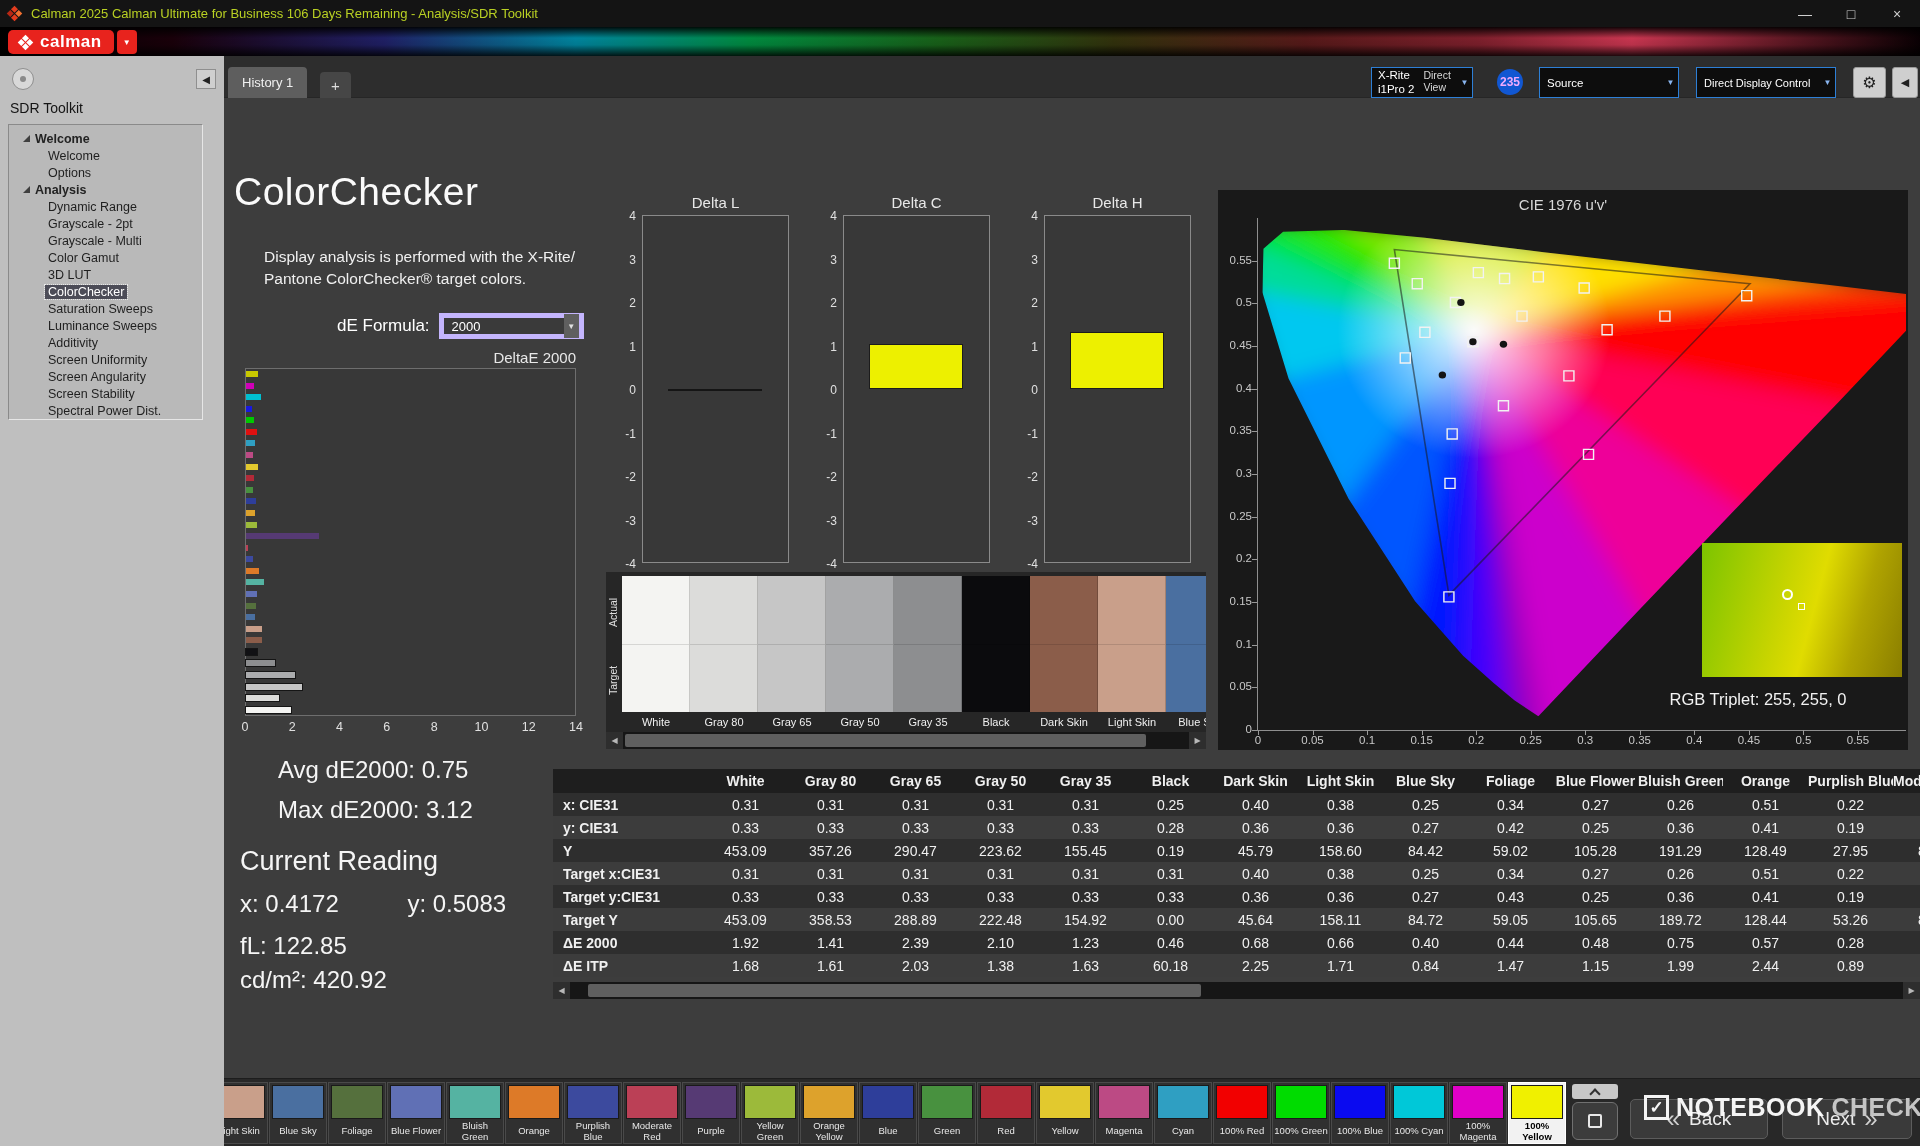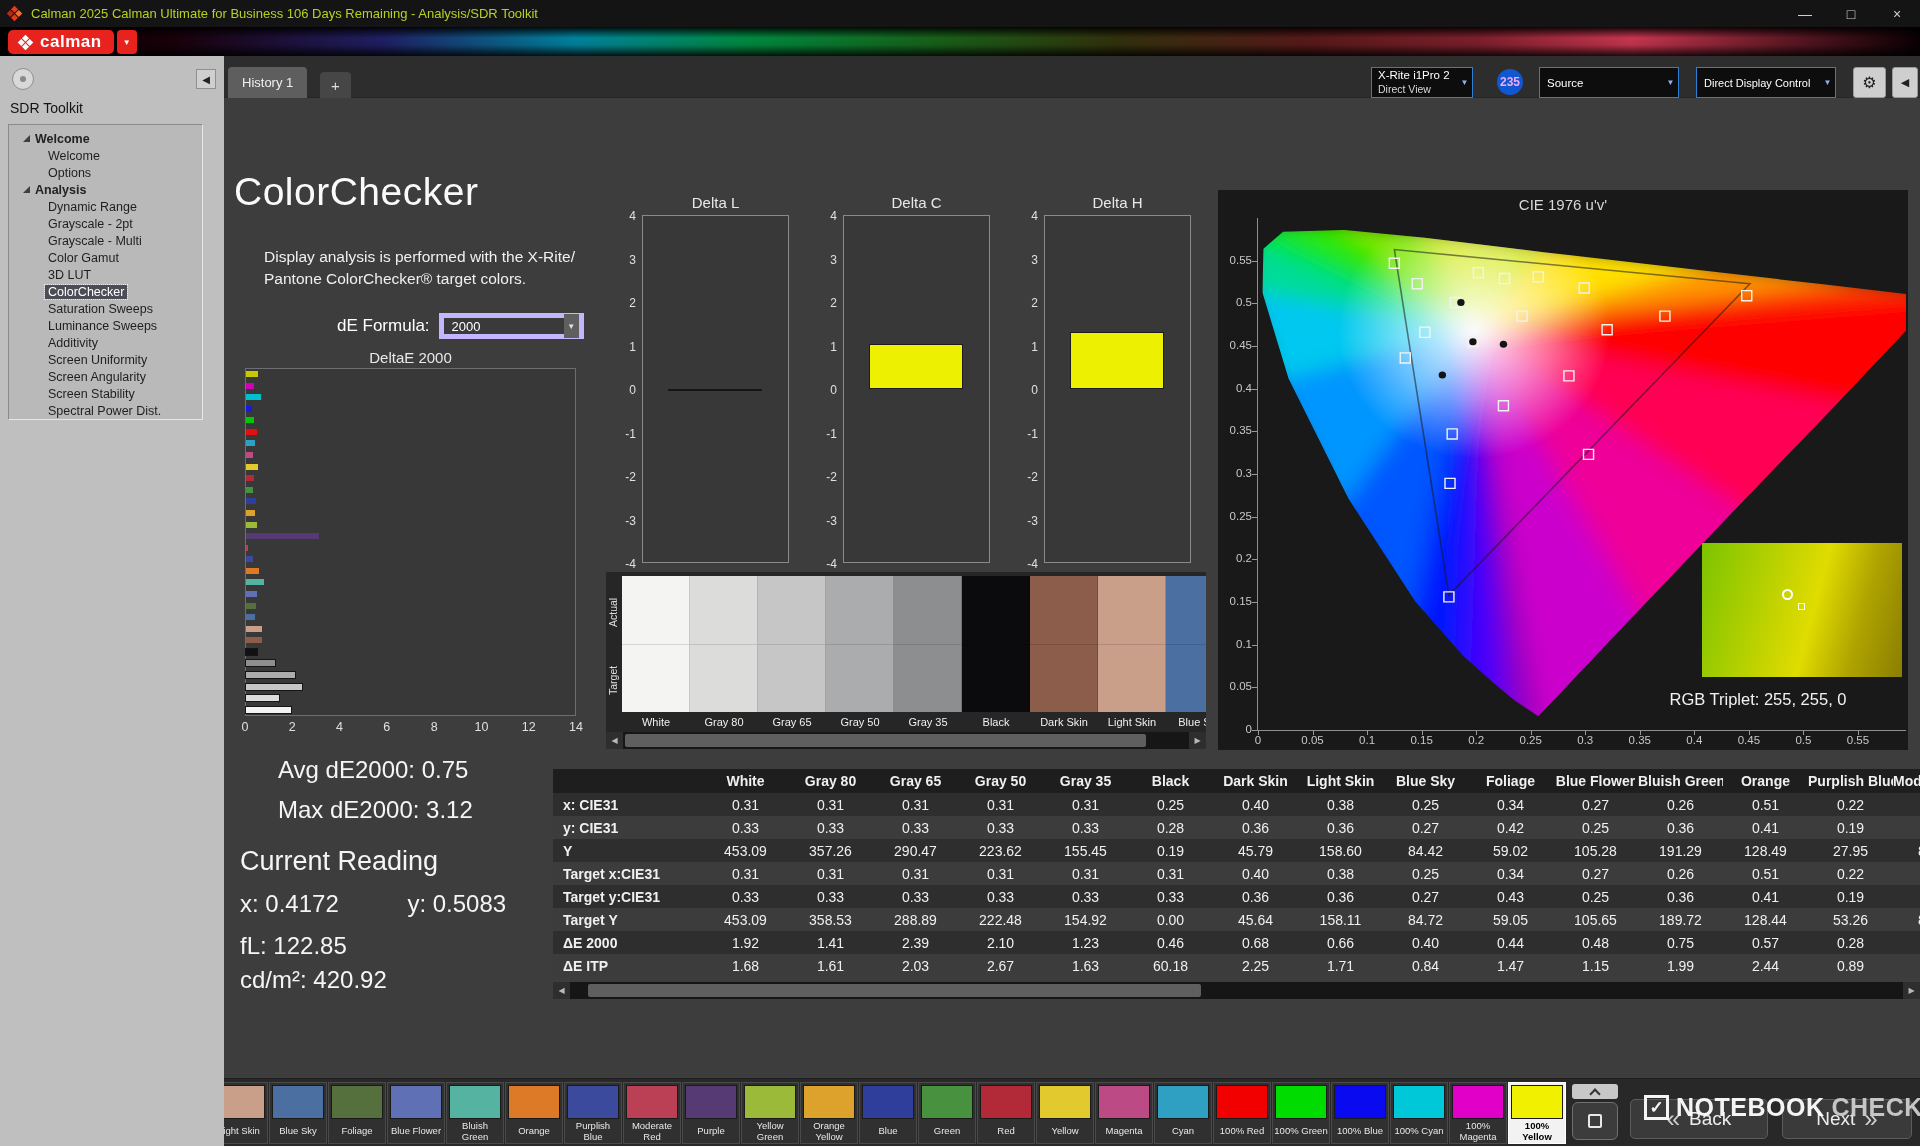--- a/index.html
+++ b/index.html
@@ -39,21 +39,21 @@
   .tree-item span{padding:0 3px;white-space:nowrap}
   .tree-item.selected span{background:#4c4c57;color:#fff;outline:1px dotted #e8e8e8}
 
   
   .main{position:absolute;left:224px;top:56px;right:0;bottom:0;background:#3d3d3d;overflow:hidden}
   .tabbar{position:absolute;top:0;left:0;right:0;height:42px;background:#2d2d2d;border-bottom:1px solid #262626}
   .tab{position:absolute;left:4px;top:11px;height:31px;background:#5e5e5e;color:#f0f0f0;font-size:13px;padding:0 14px;display:flex;align-items:center;border-radius:4px 4px 0 0}
   .tab.plus{left:96px;top:16px;height:26px;background:#464646;color:#ddd;font-size:15px;padding:0 11px}
   .dropdown{position:absolute;top:11px;height:31px;background:#0d0d0d;border:1px solid #2d7fd6;color:#fff;display:flex;align-items:center;font-size:11.5px}
   .meter{left:1147px;width:102px}
-  .dd-lines{flex:1;display:flex;flex-direction:column;justify-content:center;padding-left:6px;line-height:1.2}
+  .dd-lines{flex:1;display:flex;flex-direction:row;justify-content:center;padding-left:6px;line-height:1.2}
   .dd-lines .l2{color:#d8d8d8;font-size:10.5px}
   .dd-arrow{width:15px;height:100%;display:flex;align-items:center;justify-content:center;color:#8ab6f0;font-size:8px;flex:0 0 15px}
   .badge{position:absolute;left:1273px;top:13px;width:26px;height:26px;border-radius:50%;background:#1157d2;color:#f0abfc;font-size:12px;font-weight:bold;display:flex;align-items:center;justify-content:center}
   .src{left:1315px;width:140px;padding-left:7px}
   .src > span:first-child,.ddc > span:first-child{flex:1}
   .ddc{left:1472px;width:140px;padding-left:7px;font-size:11px}
   .sq-btn{position:absolute;top:11px;width:33px;height:31px;background:#cfcfcf;border:1px solid #9a9a9a;border-radius:3px;display:flex;align-items:center;justify-content:center;color:#222;font-size:16px}
   .sq-btn.gear{left:1629px}
   .sq-btn.navleft{left:1668px;width:26px;font-size:11px}
 
@@ -61,21 +61,21 @@
   .content{position:absolute;top:42px;left:0;right:0;bottom:68px;overflow:hidden;color:#fff}
   .page-title{position:absolute;left:10px;top:72px;font-size:39px;font-weight:400;color:#fafafa;letter-spacing:.5px}
   .desc{position:absolute;left:40px;top:148px;font-size:15.5px;line-height:1.45;color:#f0f0f0}
   .deformula{position:absolute;left:113px;top:215px;display:flex;align-items:center}
   .dflabel{font-size:17px;margin-right:9px}
   .dropdown.formula{position:relative;top:0;left:0;width:145px;height:26px;background:#3a3a3a;border:5px solid #c4b5fd;font-size:13px;padding-left:8px;display:flex;align-items:center}
   .dropdown.formula > span:first-child{flex:1}
   .dropdown.formula .dd-arrow{background:#5f5f5f;color:#e0e0e0;height:24px}
 
   
-  .dctitle{position:absolute;left:21px;top:251px;width:331px;text-align:center;font-size:15px;color:#e8e8e8}
+  .dctitle{position:absolute;left:21px;top:251px;width:331px;text-align:right;font-size:15px;color:#e8e8e8}
   .deplot{position:absolute;left:21px;top:270px;width:331px;height:348px;background:#383838;border:1px solid #6e6e6e;display:flex;flex-direction:column;justify-content:space-between;padding:2px 0}
   .debar-row{height:6px;position:relative}
   .debar{position:absolute;left:0;top:0;height:6px}
   .dexaxis{position:absolute;left:21px;top:622px;width:331px;height:16px}
   .detick{position:absolute;font-size:12.5px;color:#e0e0e0;transform:translateX(-50%)}
 
   
   .dchart{position:absolute;top:96px;width:178px}
   #dl{left:390px}#dc{left:591px}#dh{left:792px}
   .dtitle{margin-left:28px;width:147px;text-align:center;font-size:15px;color:#e8e8e8;height:21px}
@@ -814,21 +814,21 @@
             <div class="tcell">0.75</div>
             <div class="tcell">0.57</div>
             <div class="tcell">0.28</div>
             <div class="tcell">0.10</div>
           </div>
           <div class="trow odd">
             <div class="tcell tlabel">ΔE ITP</div>
             <div class="tcell">1.68</div>
             <div class="tcell">1.61</div>
             <div class="tcell">2.03</div>
-            <div class="tcell">2.67</div>
+            <div class="tcell">1.38</div>
             <div class="tcell">1.63</div>
             <div class="tcell">60.18</div>
             <div class="tcell">2.25</div>
             <div class="tcell">1.71</div>
             <div class="tcell">0.84</div>
             <div class="tcell">1.47</div>
             <div class="tcell">1.15</div>
             <div class="tcell">1.99</div>
             <div class="tcell">2.44</div>
             <div class="tcell">0.89</div>

